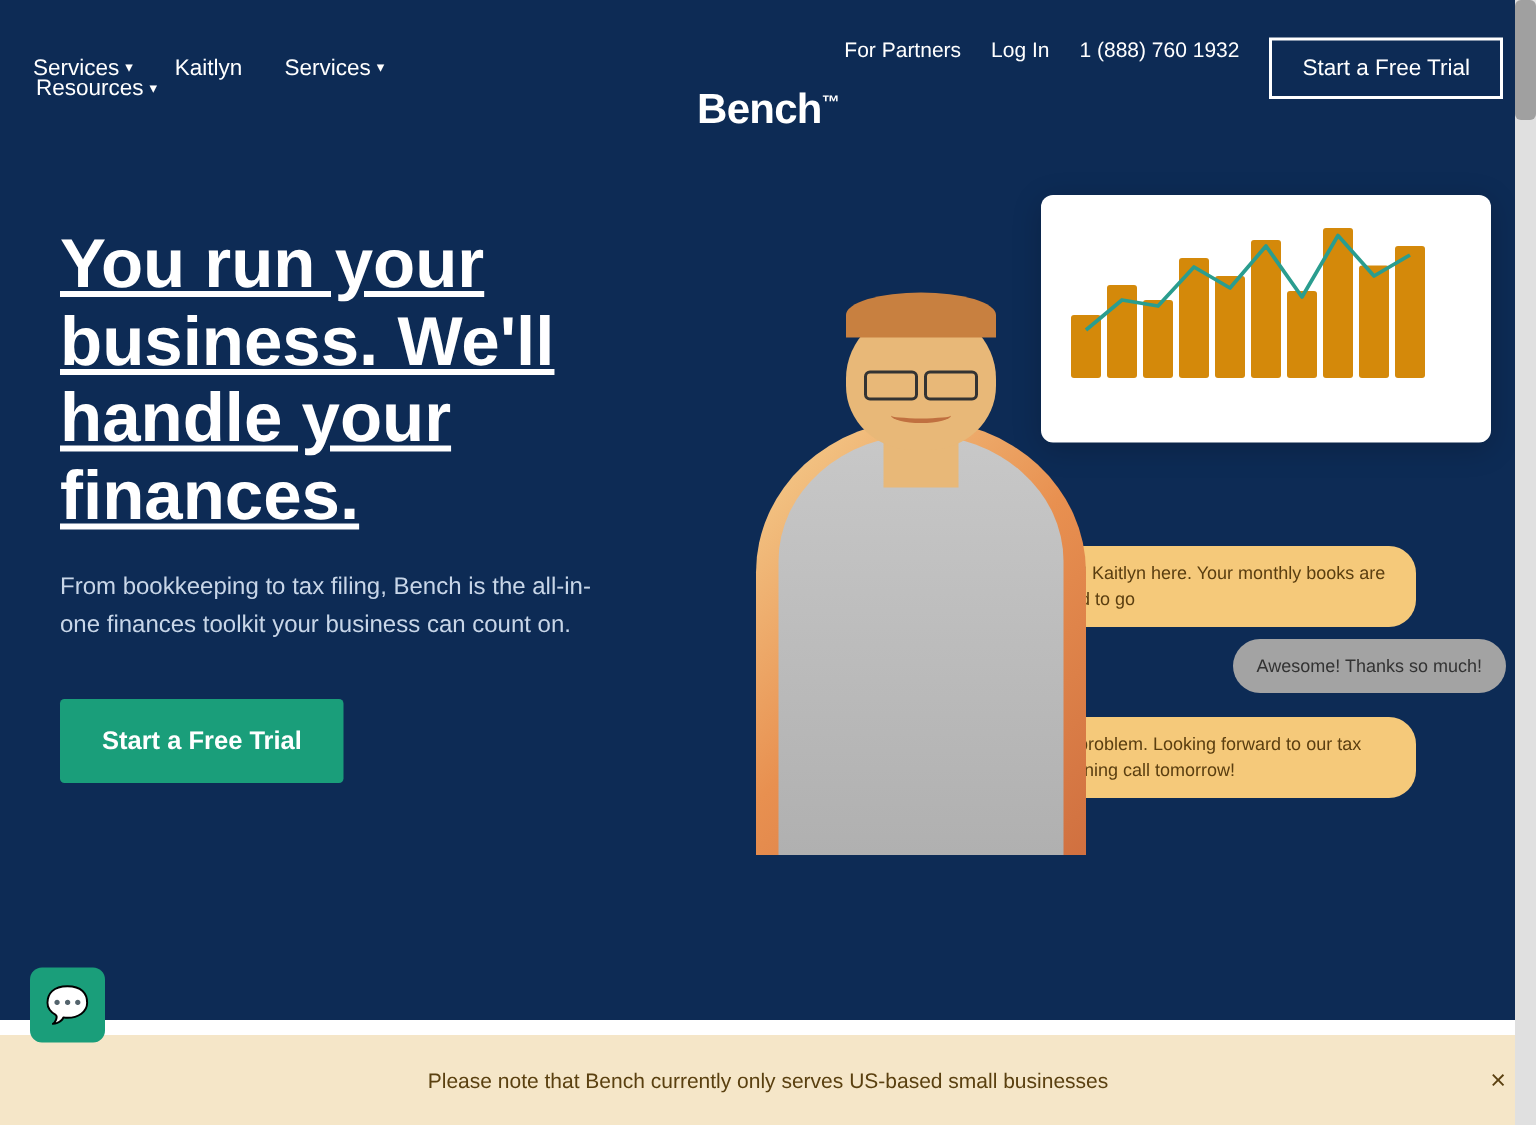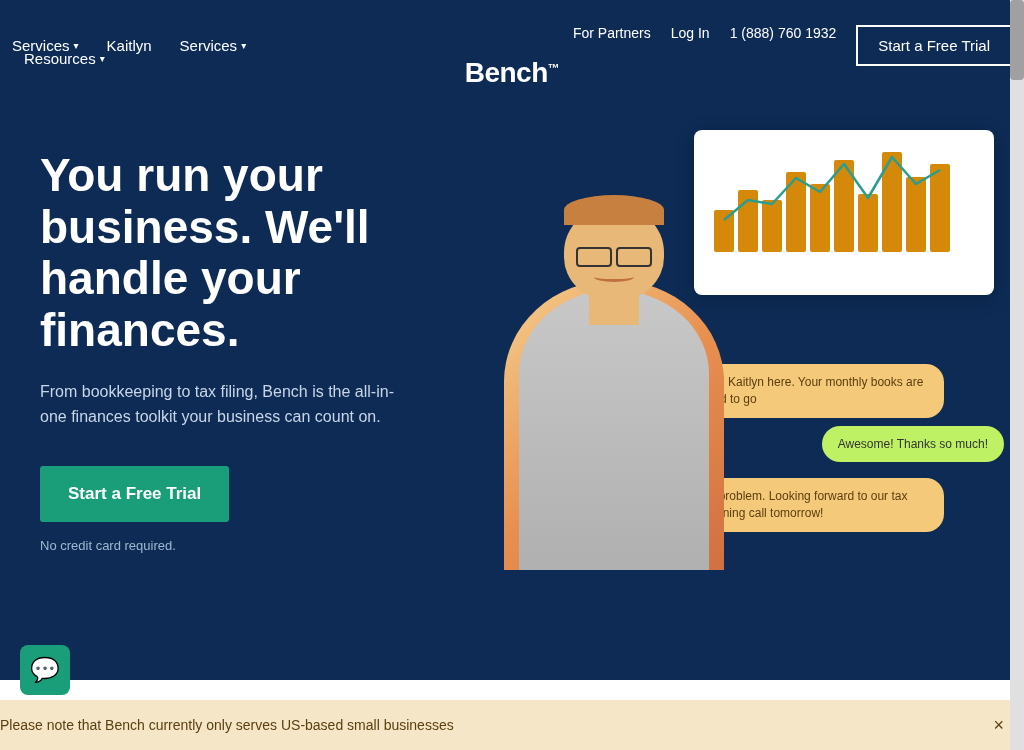--- a/index.html
+++ b/index.html
@@ -3,21 +3,21 @@
   <meta charset="utf-8">
   <style>
     * { margin: 0; padding: 0; box-sizing: border-box; }
     body { font-family: -apple-system, BlinkMacSystemFont, 'Segoe UI', sans-serif; width: 1024px; height: 750px; overflow: hidden; position: relative; }
 
     
     .navbar {
       background-color: #0d2b55;
       display: flex;
       align-items: center;
-      padding: 0 12px;
+      padding: 0 22px;
       height: 90px;
       position: relative;
       flex-wrap: wrap;
     }
     .nav-left {
       display: flex;
       align-items: center;
       gap: 28px;
       flex-wrap: wrap;
     }
@@ -85,20 +85,21 @@
     .hero-content {
       max-width: 420px;
       color: #ffffff;
       z-index: 2;
     }
     .hero-title {
       font-size: 46px;
       font-weight: 800;
       line-height: 1.12;
       margin-bottom: 24px;
+      text-decoration: underline;
     }
     .hero-subtitle {
       font-size: 16px;
       line-height: 1.55;
       color: #c8d6e8;
       margin-bottom: 36px;
       max-width: 380px;
     }
     .btn-trial-hero {
       background-color: #1a9e7a;
@@ -162,37 +163,37 @@
       line-height: 1.4;
       margin-bottom: 8px;
       max-width: 260px;
     }
     .chat-bubble-left {
       background-color: #f5c97a;
       color: #5a3e10;
       align-self: flex-start;
     }
     .chat-bubble-right {
-      background-color: #bef264;
+      background-color: #a3a3a3;
       color: #333;
       margin-left: auto;
       text-align: right;
     }
     .chat-bubble-left2 {
       background-color: #f5c97a;
       color: #5a3e10;
     }
 
     
     .bottom-banner {
       background-color: #f5e6c8;
-      height: 50px;
-      display: flex;
-      align-items: center;
-      justify-content: flex-start;
+      height: 60px;
+      display: flex;
+      align-items: center;
+      justify-content: center;
       position: absolute;
       bottom: 0;
       left: 0;
       right: 0;
     }
     .bottom-banner-text {
       color: #5a4010;
       font-size: 14px;
     }
     .close-banner {
@@ -278,21 +279,20 @@
     <span class="nav-right-text">1 (888) 760 1932</span>
     <button class="btn-trial-nav">Start a Free Trial</button>
   </div>
 </nav>
 
 <section class="hero">
   <div class="hero-content">
     <h1 class="hero-title">You run your business. We'll handle your finances.</h1>
     <p class="hero-subtitle">From bookkeeping to tax filing, Bench is the all-in-one finances toolkit your business can count on.</p>
     <button class="btn-trial-hero">Start a Free Trial</button>
-    <span class="no-credit">No credit card required.</span>
   </div>
 
   <div class="hero-visual">
 
     <div class="dashboard-card">
       <div class="chart-area">
         <svg width="100%" height="100%" style="position:absolute;top:0;left:0;">
 
           <rect x="8" y="68" width="20" height="42" fill="#d4890a" rx="2"></rect>
           <rect x="32" y="48" width="20" height="62" fill="#d4890a" rx="2"></rect>

